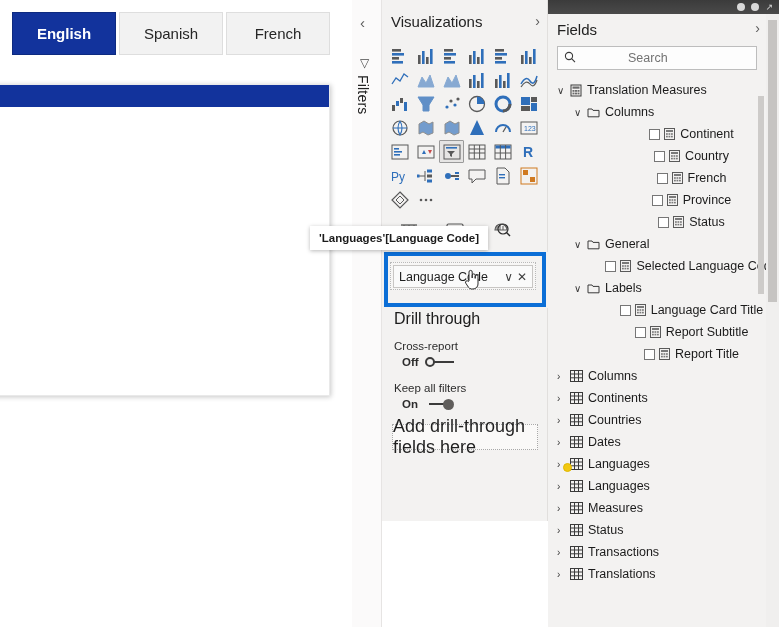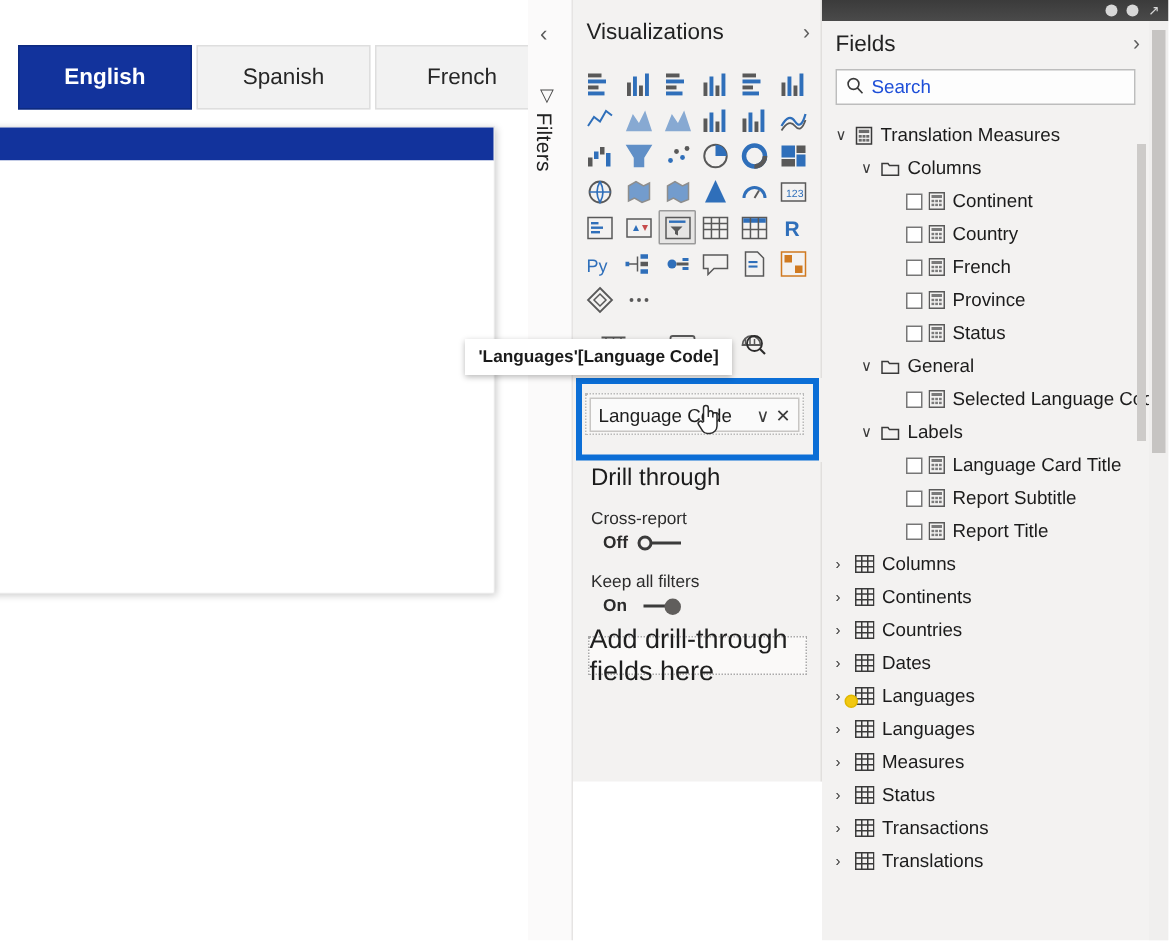--- a/index.html
+++ b/index.html
@@ -15,26 +15,25 @@
   
   .canvas {
     position: absolute; left: 0; top: 0; width: 352px; height: 627px;
     background: #ffffff; overflow: hidden;
   }
   .slicer-row {
     position: absolute; left: 12px; top: 12px;
     display: flex; gap: 3px;
   }
   .slicer-btn {
-    width: 116px; height: 43px;
+    width: 104px; height: 43px;
     display: flex; align-items: center; justify-content: center;
     font-size: 15px; color: #262626;
     background: #f2f2f2; border: 1px solid #dedede;
     cursor: pointer;
-    margin-top: 18px;
   }
   .slicer-btn.selected {
     background: #12339c; color: #ffffff; font-weight: bold;
     border: 1px solid #0d2a80;
   }
   .card {
     position: absolute; left: -8px; top: 84px;
     width: 338px; height: 312px;
     background: #ffffff;
     box-shadow: 1px 1px 5px rgba(0,0,0,0.22);
@@ -161,34 +160,34 @@
   .tb-dot { width: 8px; height: 8px; border-radius: 50%; background: #d8d8d8; }
   .tb-arrow { font-size: 9px; color: #d8d8d8; }
   .fields-head { position: relative; height: 30px; margin-top: 14px; display:flex; align-items:center; }
   .fields-title { font-size: 15px; color: #222; margin-left: 9px; }
   .fields-head-chevron { position:absolute; right: 19px; top: 6px; font-size: 14px; color:#5c5c5c; cursor:pointer; }
   .search-wrap {
     margin: 2px 22px 0 9px; height: 24px; background: #fdfdfd;
     border: 1px solid #bdbdbd; display: flex; align-items: center; padding: 0 6px;
   }
   .search-ic { font-size: 12px; color: #3a3a3a; margin-right: 5px; }
-  .search-ph { font-size: 12.5px; color: #1d4ed8; }
+  .search-ph { font-size: 12.5px; color: #737373; margin-left: 47px; }
   .tree { margin-top: 9px; padding-left: 9px; font-size: 12.5px; color: #1b1b1b; }
   .tr { display: flex; align-items: center; height: 22px; cursor: pointer; white-space: nowrap; }
   .tw { width: 13px; font-size: 10px; color: #3a3a3a; flex: none; text-align:left; }
   .tw.blank { color: transparent; }
   .chk {
     width: 11px; height: 11px; border: 1px solid #767676; background: #fff;
     margin-right: 4px; flex: none;
   }
   .ti { margin-right: 5px; flex: none; display:flex; align-items:center; }
   .lbl { line-height: 1; }
   .ind1 { padding-left: 0px; }
   .ind2 { padding-left: 17px; }
-  .ind3 { padding-left: 34px; }
+  .ind3 { padding-left: 34px; justify-content: center; }
   .badge {
     position: absolute; width: 9px; height: 9px; border-radius: 50%;
     background: #f2c811; margin-left: -7px; margin-top: 7px;
     border: 1px solid #e0b800;
   }
 
   
   .sb-outer {
     position: absolute; right: 0; top: 14px; width: 13px; height: 613px;
     background: #f0efee;

